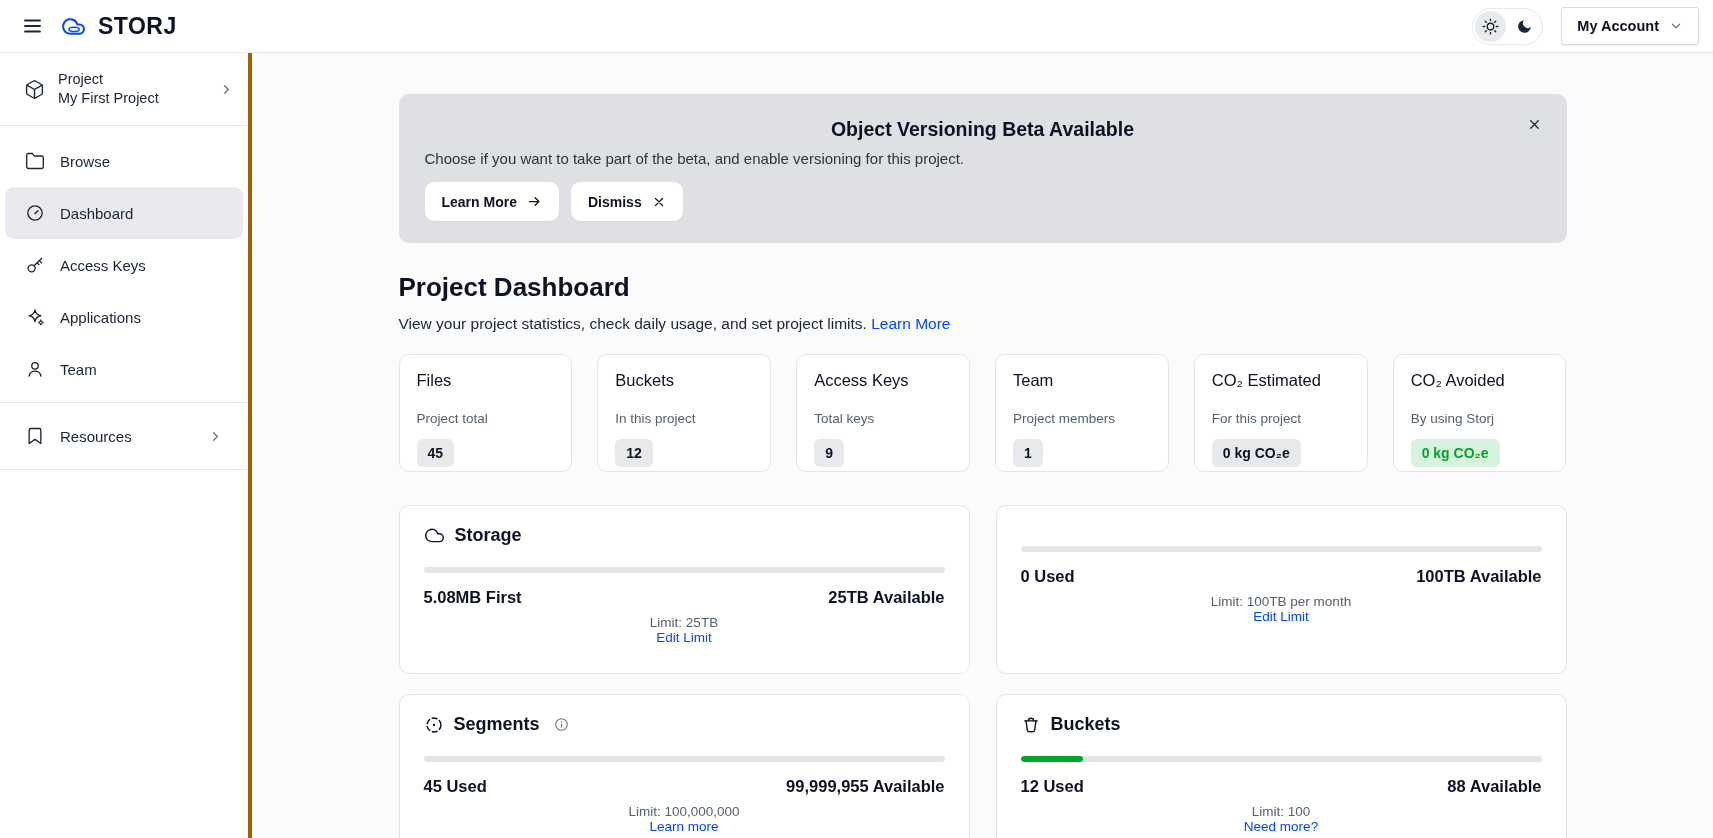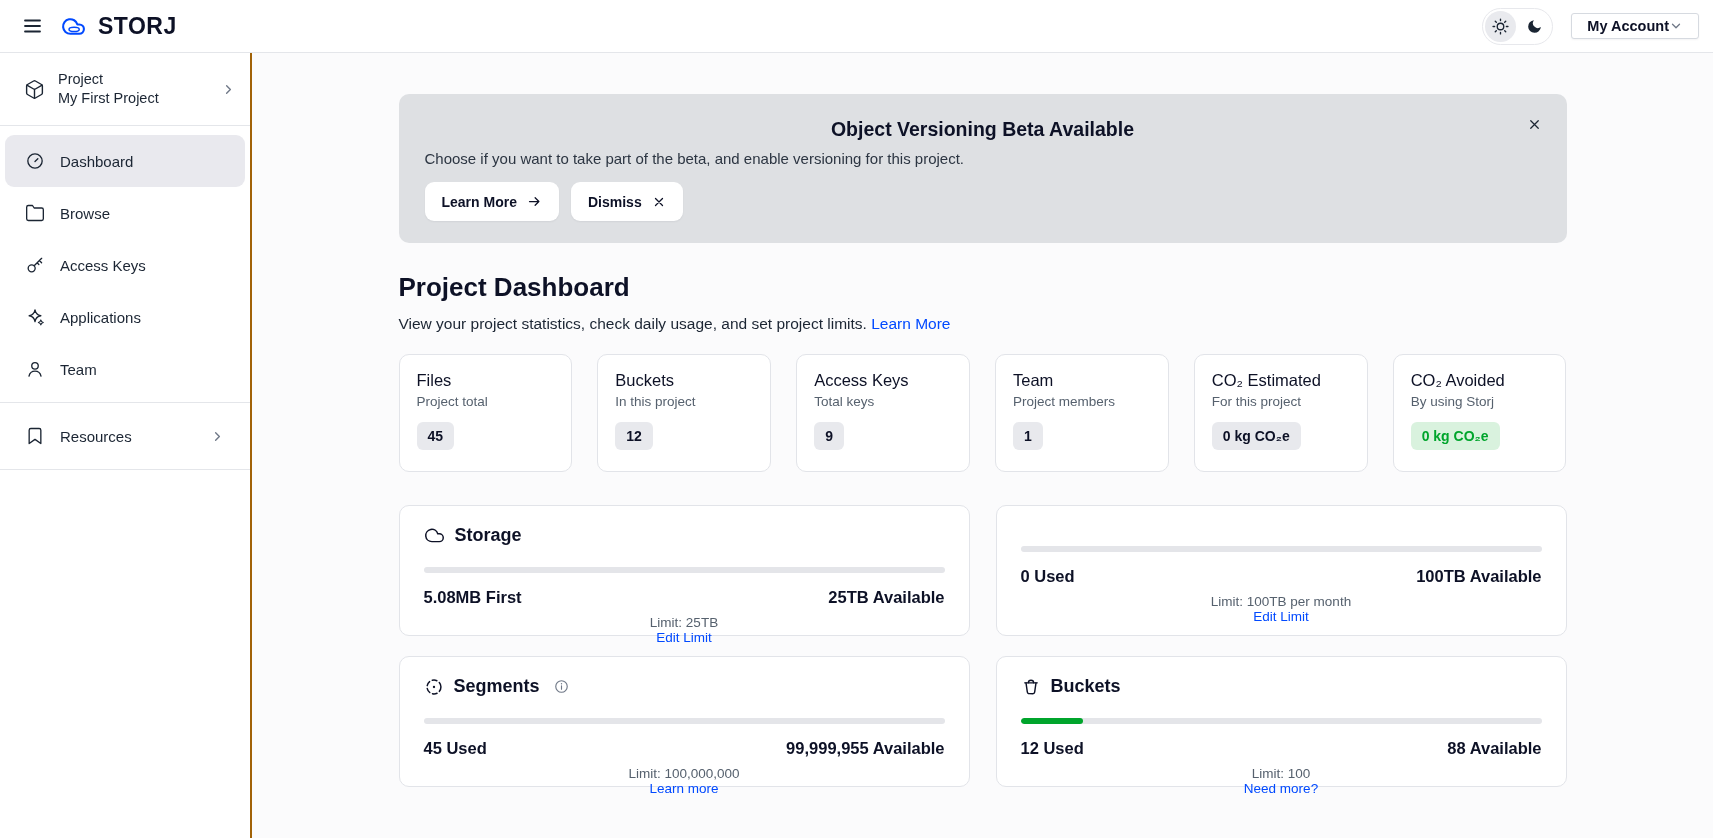--- a/index.html
+++ b/index.html
@@ -17,30 +17,30 @@
   .icon-btn { background:none; border:none; cursor:pointer; display:flex;
               align-items:center; justify-content:center; }
   .hamburger { width:40px; height:40px; }
   .logo { display:flex; align-items:center; gap:9px; margin-left:6px; }
   .logo-text { font-size:23px; font-weight:bold; color:#0d1126; letter-spacing:.5px; }
   .topbar-right { margin-left:auto; display:flex; align-items:center; gap:18px; }
   .theme-toggle { display:flex; align-items:center; gap:3px; border:1px solid #e7e8ec;
                   border-radius:19px; padding:2px; }
   .theme-btn { width:31px; height:31px; border-radius:50%; }
   .theme-btn.active { background:#e9eaee; }
-  .account-btn { display:flex; align-items:center; height:26px; padding:0 15px;
+  .account-btn { display:flex; align-items:center; gap:10px; height:38px; padding:0 15px;
                  border:1px solid #d6dae0; border-radius:3px; background:#fff;
                  font-size:14.5px; font-weight:bold; color:#0d1126; cursor:pointer;
                  box-shadow:0 1px 2px rgba(16,24,40,.05); }
 
   
   .shell { display:flex; height:785px; }
 
   
-  .sidebar { width:252px; flex-shrink:0; background:#fff; border-right:2px solid #a16207; }
+  .sidebar { width:252px; flex-shrink:0; background:#fff; border-right:4px solid #a16207; }
   .project-section { display:flex; align-items:center; gap:13px;
                      padding:17px 14px 17px 24px; border-bottom:1px solid #e4e6ea; cursor:pointer; }
   .project-text { flex:1; }
   .project-label, .project-name { font-size:14.5px; line-height:19px; color:#1b2533; }
   .nav { padding:9px 5px 0; }
   .nav-item { display:flex; align-items:center; gap:15px; height:52px; padding:0 20px;
               border-radius:9px; font-size:15px; font-weight:500; color:#1b2533; cursor:pointer; }
   .nav-item.active { background:#e9e9ee; }
   .nav-item .chev { margin-left:auto; }
   .nav-divider { height:1px; background:#e4e6ea; margin:7px -5px; }
@@ -65,30 +65,30 @@
   
   .page-title { font-size:26px; font-weight:bold; color:#0d1126; margin-top:29px; }
   .page-subtitle { font-size:15.5px; margin-top:12px; color:#1b2533; }
   .link { color:#0149ff; text-decoration:none; cursor:pointer; }
 
   
   .stats-row { display:flex; gap:25px; margin-top:21px; }
   .stat-card { flex:1; background:#fff; border:1px solid #e2e4e9; border-radius:10px;
                padding:16px 17px; height:118px; }
   .stat-title { font-size:16.5px; font-weight:normal; color:#0d1126; }
-  .stat-sub { font-size:13.5px; color:#56616e; margin-top:4px; }
+  .stat-sub { font-size:13.5px; color:#56616e; margin-top:21px; }
   .stat-badge { display:inline-block; background:#e8e9ed; border-radius:6px; padding:6px 11px;
                 font-size:14px; font-weight:bold; color:#0d1126; margin-top:13px; }
   .stat-badge.green { background:#d9f2de; color:#00a52c; }
 
   
   .usage-grid { display:grid; grid-template-columns:1fr 1fr; column-gap:26px; row-gap:20px;
                 margin-top:33px; }
   .usage-card { background:#fff; border:1px solid #e2e4e9; border-radius:10px;
-                padding:19px 24px 18px; height:131px; }
+                padding:19px 24px 18px; height:169px; }
   .usage-head { display:flex; align-items:center; gap:10px; color:#0d1126; }
   .usage-title { font-size:18px; font-weight:bold; color:#0d1126; }
   .info { margin-left:4px; color:#6f7887; display:flex; }
   .progress { height:6px; background:#e4e5e9; border-radius:3px; margin-top:21px; overflow:hidden; }
   .progress-fill { height:100%; width:0; background:#00a52c; border-radius:3px; }
   .usage-values { display:flex; justify-content:space-between; margin-top:15px; }
   .usage-values span { font-size:16.5px; font-weight:bold; color:#0d1126; }
   .usage-foot { display:flex; justify-content:space-between; align-items:center; margin-top:8px;flex-direction:column; }
   .limit { font-size:13.5px; color:#56616e; }
   .link.small { font-size:13.5px; }
@@ -157,36 +157,36 @@
         <div class="project-name">My First Project</div>
       </div>
       <span class="sideicon">
         <svg width="15" height="15" viewBox="0 0 24 24" fill="none" stroke="#6f7887" stroke-width="2.2" stroke-linecap="round" stroke-linejoin="round">
           <path d="M9 18l6-6-6-6"></path>
         </svg>
       </span>
     </div>
 
     <nav class="nav">
+      <div class="nav-item">
+        <span class="sideicon">
+          <svg width="20" height="20" viewBox="0 0 24 24" fill="none" stroke="#1b2533" stroke-width="1.6" stroke-linecap="round" stroke-linejoin="round">
+            <path d="M22 19a2 2 0 0 1-2 2H4a2 2 0 0 1-2-2V5a2 2 0 0 1 2-2h5l2 3h9a2 2 0 0 1 2 2z"></path>
+          </svg>
+        </span>
+        <span>Browse</span>
+      </div>
       <div class="nav-item active">
         <span class="sideicon">
           <svg width="20" height="20" viewBox="0 0 24 24" fill="none" stroke="#1b2533" stroke-width="1.6" stroke-linecap="round">
             <circle cx="12" cy="12" r="8.6"></circle>
             <path d="M12 12.6l3.4-3.4"></path>
           </svg>
         </span>
         <span>Dashboard</span>
-      </div>
-      <div class="nav-item">
-        <span class="sideicon">
-          <svg width="20" height="20" viewBox="0 0 24 24" fill="none" stroke="#1b2533" stroke-width="1.6" stroke-linecap="round" stroke-linejoin="round">
-            <path d="M22 19a2 2 0 0 1-2 2H4a2 2 0 0 1-2-2V5a2 2 0 0 1 2-2h5l2 3h9a2 2 0 0 1 2 2z"></path>
-          </svg>
-        </span>
-        <span>Browse</span>
       </div>
       <div class="nav-item">
         <span class="sideicon">
           <svg width="20" height="20" viewBox="0 0 24 24" fill="none" stroke="#1b2533" stroke-width="1.6" stroke-linecap="round" stroke-linejoin="round">
             <circle cx="8" cy="16" r="4.2"></circle>
             <path d="M11 13L20 4M17.3 6.7l2.6 2.6M14.6 9.4l2 2"></path>
           </svg>
         </span>
         <span>Access Keys</span>
       </div>

